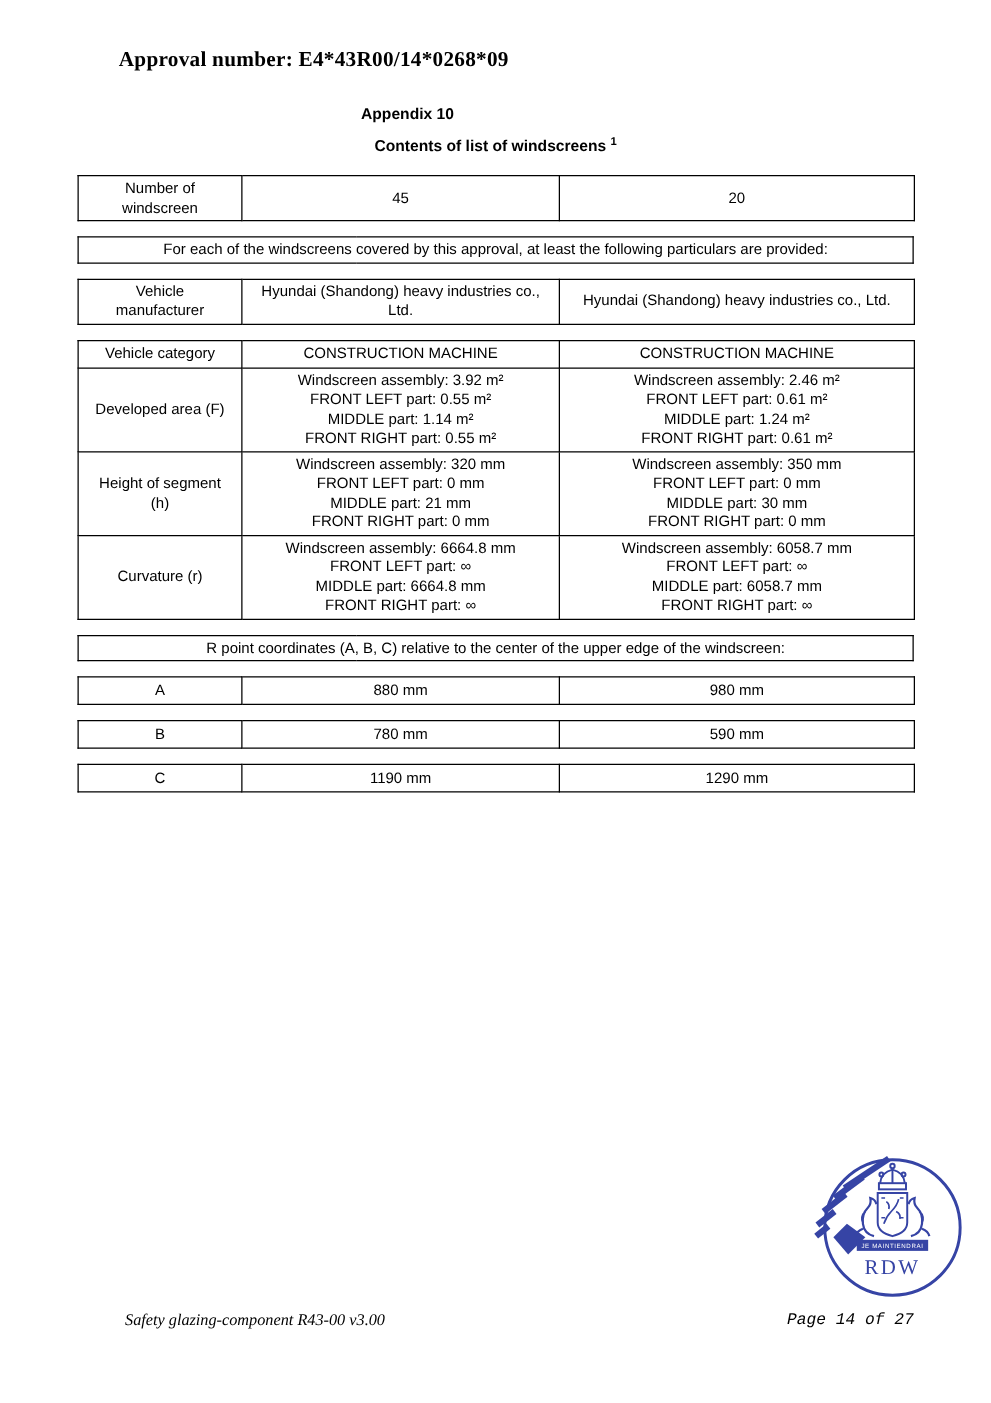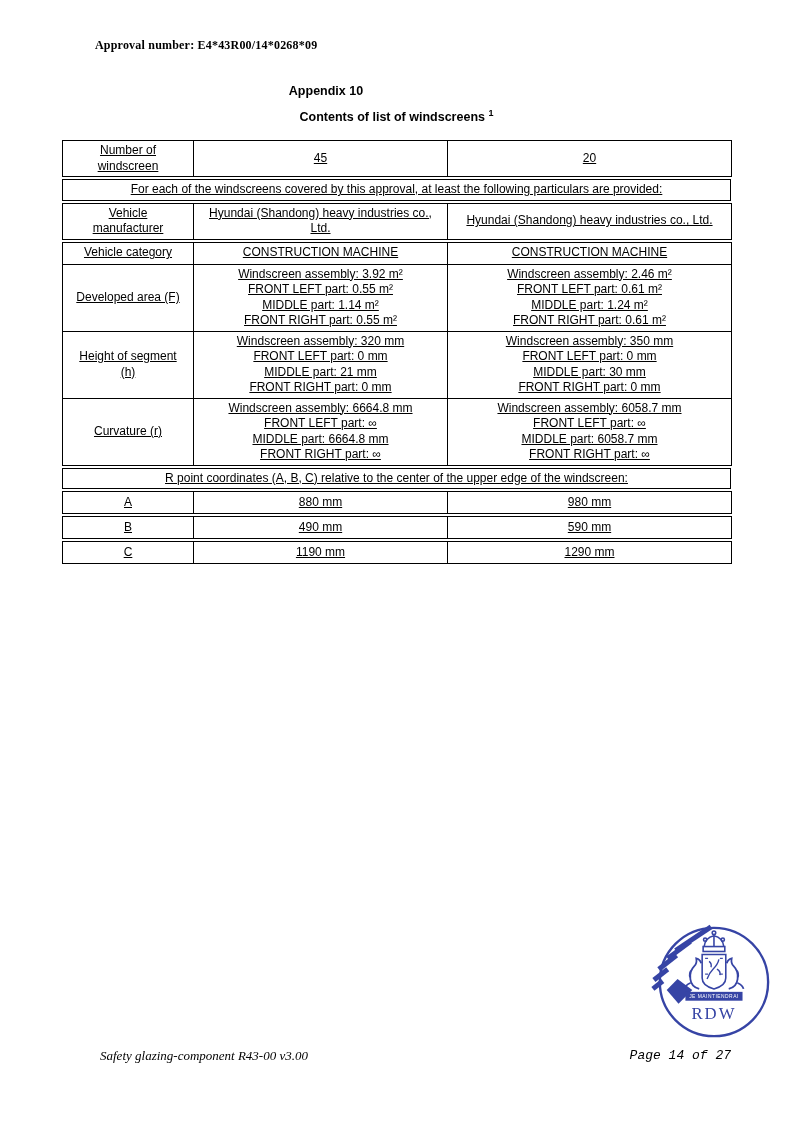--- a/index.html
+++ b/index.html
@@ -9,21 +9,21 @@
     position: relative;
     font-family: "Liberation Sans", sans-serif;
     color: #000;
     overflow: hidden;
   }
   .approval-line {
     position: absolute;
     left: 95px; top: 38px;
     font-family: "Liberation Serif", serif;
     font-weight: bold;
-    font-size: 12px;
+    font-size: 17px;
     letter-spacing: 0.2px;
   }
   .appendix-title {
     position: absolute;
     left: 0; top: 84px; width: 652px;
     text-align: center;
     font-weight: bold;
     font-size: 12.5px;
   }
   .doc-subtitle {
@@ -37,22 +37,21 @@
 
   .table-wrap {
     position: absolute;
     left: 62px; top: 140px;
     width: 669px;
   }
   table.sec {
     border-collapse: collapse;
     table-layout: fixed;
     width: 669px;
-    margin-bottom: 2px;
-    text-decoration: underline;
+    margin-bottom: 12px;
   }
   table.sec td {
     border: 1px solid #000;
     font-family: "Liberation Sans", sans-serif;
     font-size: 12px;
     line-height: 15.5px;
     text-align: center;
     vertical-align: middle;
     padding: 2px 4px;
   }
@@ -192,21 +191,21 @@
       <td class="c2">880 mm</td>
       <td class="c3">980 mm</td>
     </tr>
   </tbody>
     </table>
 
   <table class="sec">
     <tbody>
         <tr class="row-plain">
       <td class="c1">B</td>
-      <td class="c2">490 mm</td>
+      <td class="c2">780 mm</td>
       <td class="c3">590 mm</td>
     </tr>
   </tbody>
     </table>
 
   <table class="sec">
     <tbody>
         <tr class="row-plain">
       <td class="c1">C</td>
       <td class="c2">1190 mm</td>

